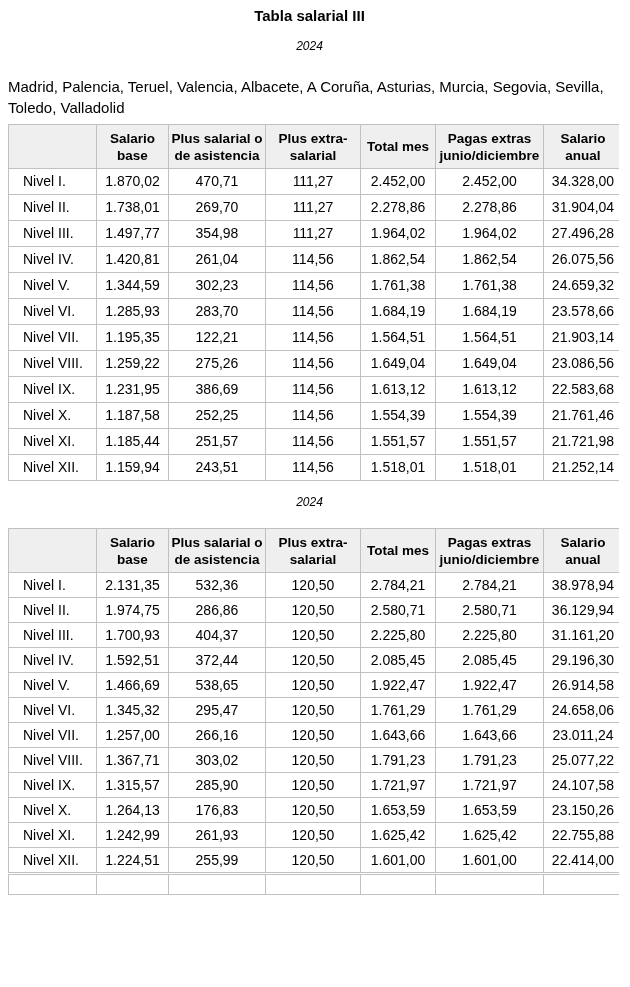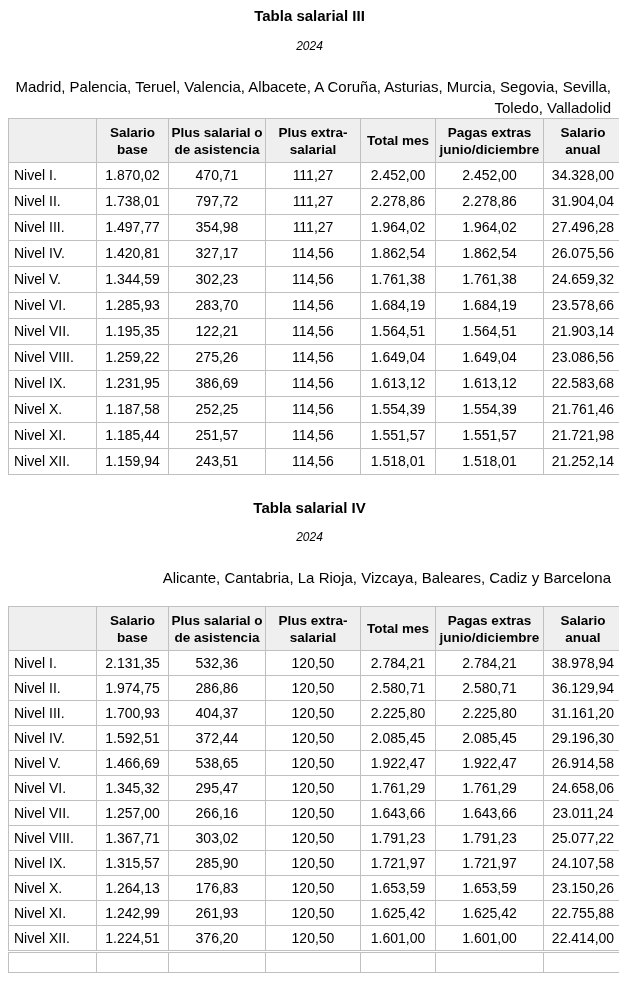--- a/index.html
+++ b/index.html
@@ -22,29 +22,29 @@
   }
   .section-year {
     margin-top: 14px;
     text-align: center;
     font-size: 12px;
     line-height: 16px;
     font-style: italic;
   }
   .section-regions {
     margin: 22px 8px 0;
-    text-align: right;
+    text-align: left;
     font-size: 15px;
     line-height: 21px;
   }
   table.salary-table {
     border-collapse: collapse;
     table-layout: fixed;
     width: 614px;
-    margin: 0 8px 0;
+    margin: 6px 8px 0;
   }
   table.salary-table th,
   table.salary-table td {
     border: 1px solid var(--border-color, #c0c0c0);
     text-align: center;
     vertical-align: middle;
     overflow: hidden;
   }
   table.salary-table th {
     background: var(--header-bg, #efefef);
@@ -58,21 +58,21 @@
   table.salary-table td {
     background: #ffffff;
     font-size: 14px;
     line-height: 17px;
     padding: 0 2px;
   }
   table.t3 td { height: 26px; }
   table.t4 td { height: 25px; }
   table.salary-table td.level-cell {
     text-align: left;
-    padding-left: 5px;
+    padding-left: 14px;
   }
   .section-4 .section-title { margin-top: 25px; }
   .section-4 .section-year  { margin-top: 13px; }
   .section-4 .section-regions { margin-top: 22px; }
   .section-4 table.salary-table { margin-top: 18px; }
   table.stub-table {
     border-collapse: collapse;
     table-layout: fixed;
     width: 614px;
     margin: 1px 8px 0;
@@ -124,39 +124,39 @@
             <td class="value-cell">1.870,02</td>
             <td class="value-cell">470,71</td>
             <td class="value-cell">111,27</td>
             <td class="value-cell">2.452,00</td>
             <td class="value-cell">2.452,00</td>
             <td class="value-cell">34.328,00</td>
           </tr>
           <tr>
             <td class="level-cell">Nivel II.</td>
             <td class="value-cell">1.738,01</td>
-            <td class="value-cell">797,72</td>
+            <td class="value-cell">269,70</td>
             <td class="value-cell">111,27</td>
             <td class="value-cell">2.278,86</td>
             <td class="value-cell">2.278,86</td>
             <td class="value-cell">31.904,04</td>
           </tr>
           <tr>
             <td class="level-cell">Nivel III.</td>
             <td class="value-cell">1.497,77</td>
             <td class="value-cell">354,98</td>
             <td class="value-cell">111,27</td>
             <td class="value-cell">1.964,02</td>
             <td class="value-cell">1.964,02</td>
             <td class="value-cell">27.496,28</td>
           </tr>
           <tr>
             <td class="level-cell">Nivel IV.</td>
             <td class="value-cell">1.420,81</td>
-            <td class="value-cell">327,17</td>
+            <td class="value-cell">261,04</td>
             <td class="value-cell">114,56</td>
             <td class="value-cell">1.862,54</td>
             <td class="value-cell">1.862,54</td>
             <td class="value-cell">26.075,56</td>
           </tr>
           <tr>
             <td class="level-cell">Nivel V.</td>
             <td class="value-cell">1.344,59</td>
             <td class="value-cell">302,23</td>
             <td class="value-cell">114,56</td>
@@ -225,23 +225,21 @@
             <td class="value-cell">114,56</td>
             <td class="value-cell">1.518,01</td>
             <td class="value-cell">1.518,01</td>
             <td class="value-cell">21.252,14</td>
           </tr>
         </tbody>
     </table>
   </section>
 
   <section class="section-4">
-    <div class="section-title">Tabla salarial IV</div>
     <div class="section-year">2024</div>
-    <div class="section-regions">Alicante, Cantabria, La Rioja, Vizcaya, Baleares, Cadiz y Barcelona</div>
     <table class="salary-table t4">
       <colgroup>
           <col style="width: 88px;">
           <col style="width: 72px;">
           <col style="width: 97px;">
           <col style="width: 95px;">
           <col style="width: 75px;">
           <col style="width: 108px;">
           <col style="width: 79px;">
         </colgroup>
@@ -357,21 +355,21 @@
             <td class="value-cell">1.242,99</td>
             <td class="value-cell">261,93</td>
             <td class="value-cell">120,50</td>
             <td class="value-cell">1.625,42</td>
             <td class="value-cell">1.625,42</td>
             <td class="value-cell">22.755,88</td>
           </tr>
           <tr>
             <td class="level-cell">Nivel XII.</td>
             <td class="value-cell">1.224,51</td>
-            <td class="value-cell">376,20</td>
+            <td class="value-cell">255,99</td>
             <td class="value-cell">120,50</td>
             <td class="value-cell">1.601,00</td>
             <td class="value-cell">1.601,00</td>
             <td class="value-cell">22.414,00</td>
           </tr>
         </tbody>
     </table>
   </section>
 
   <table class="stub-table">

